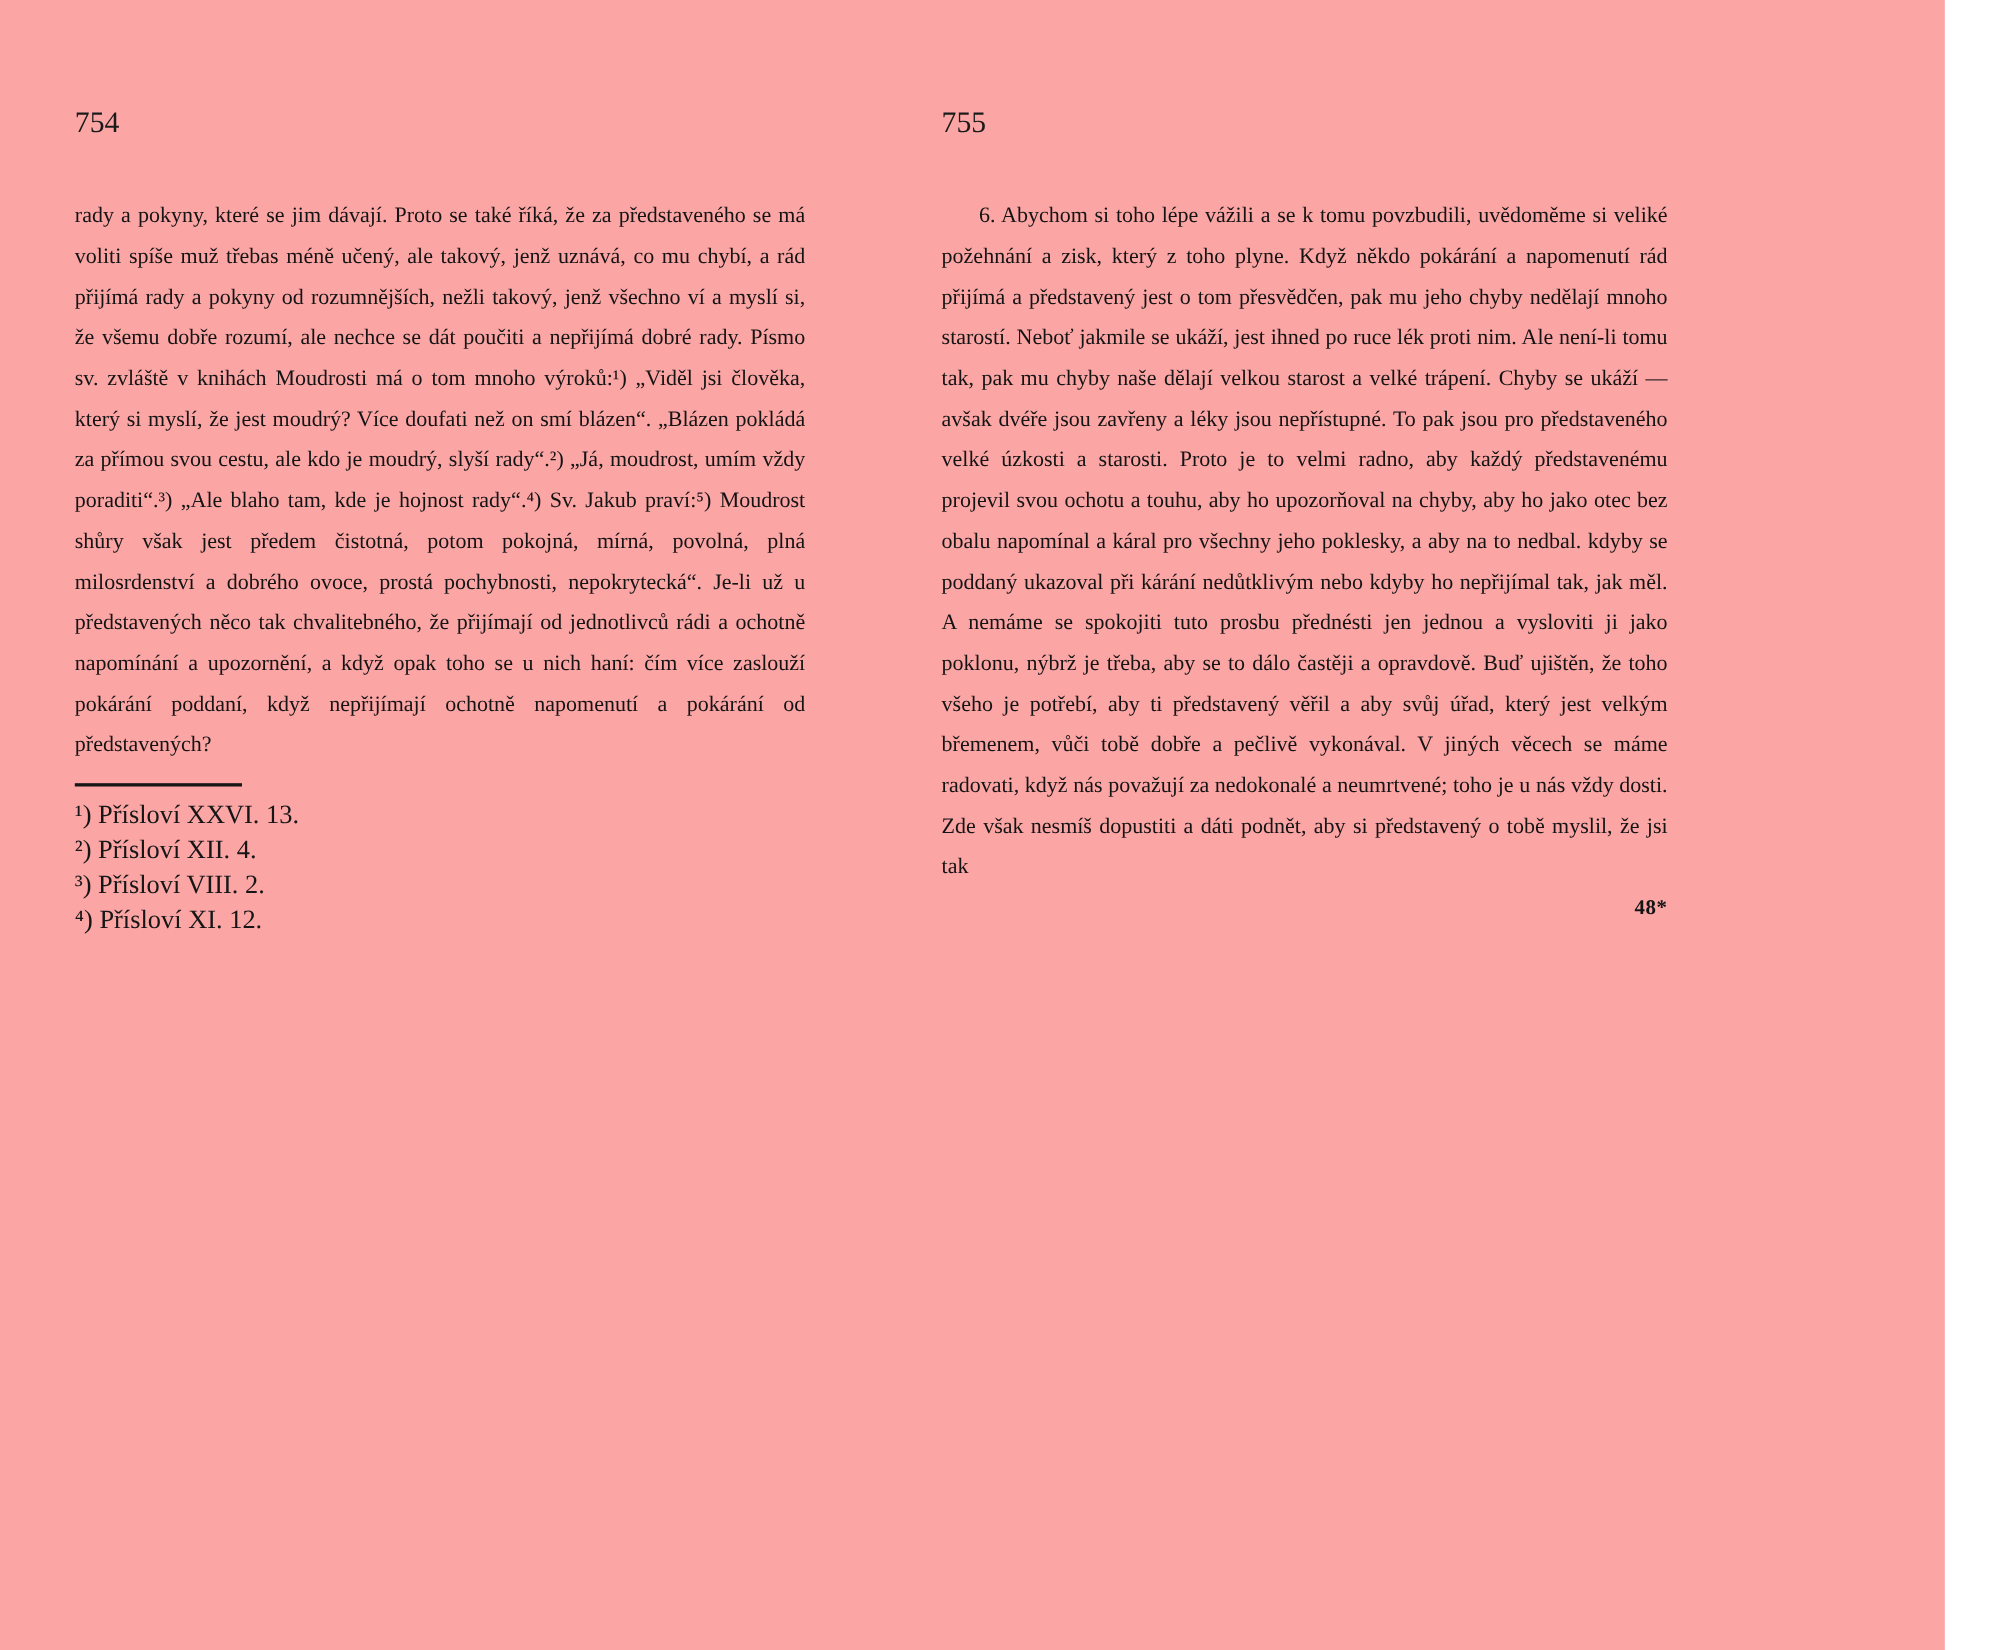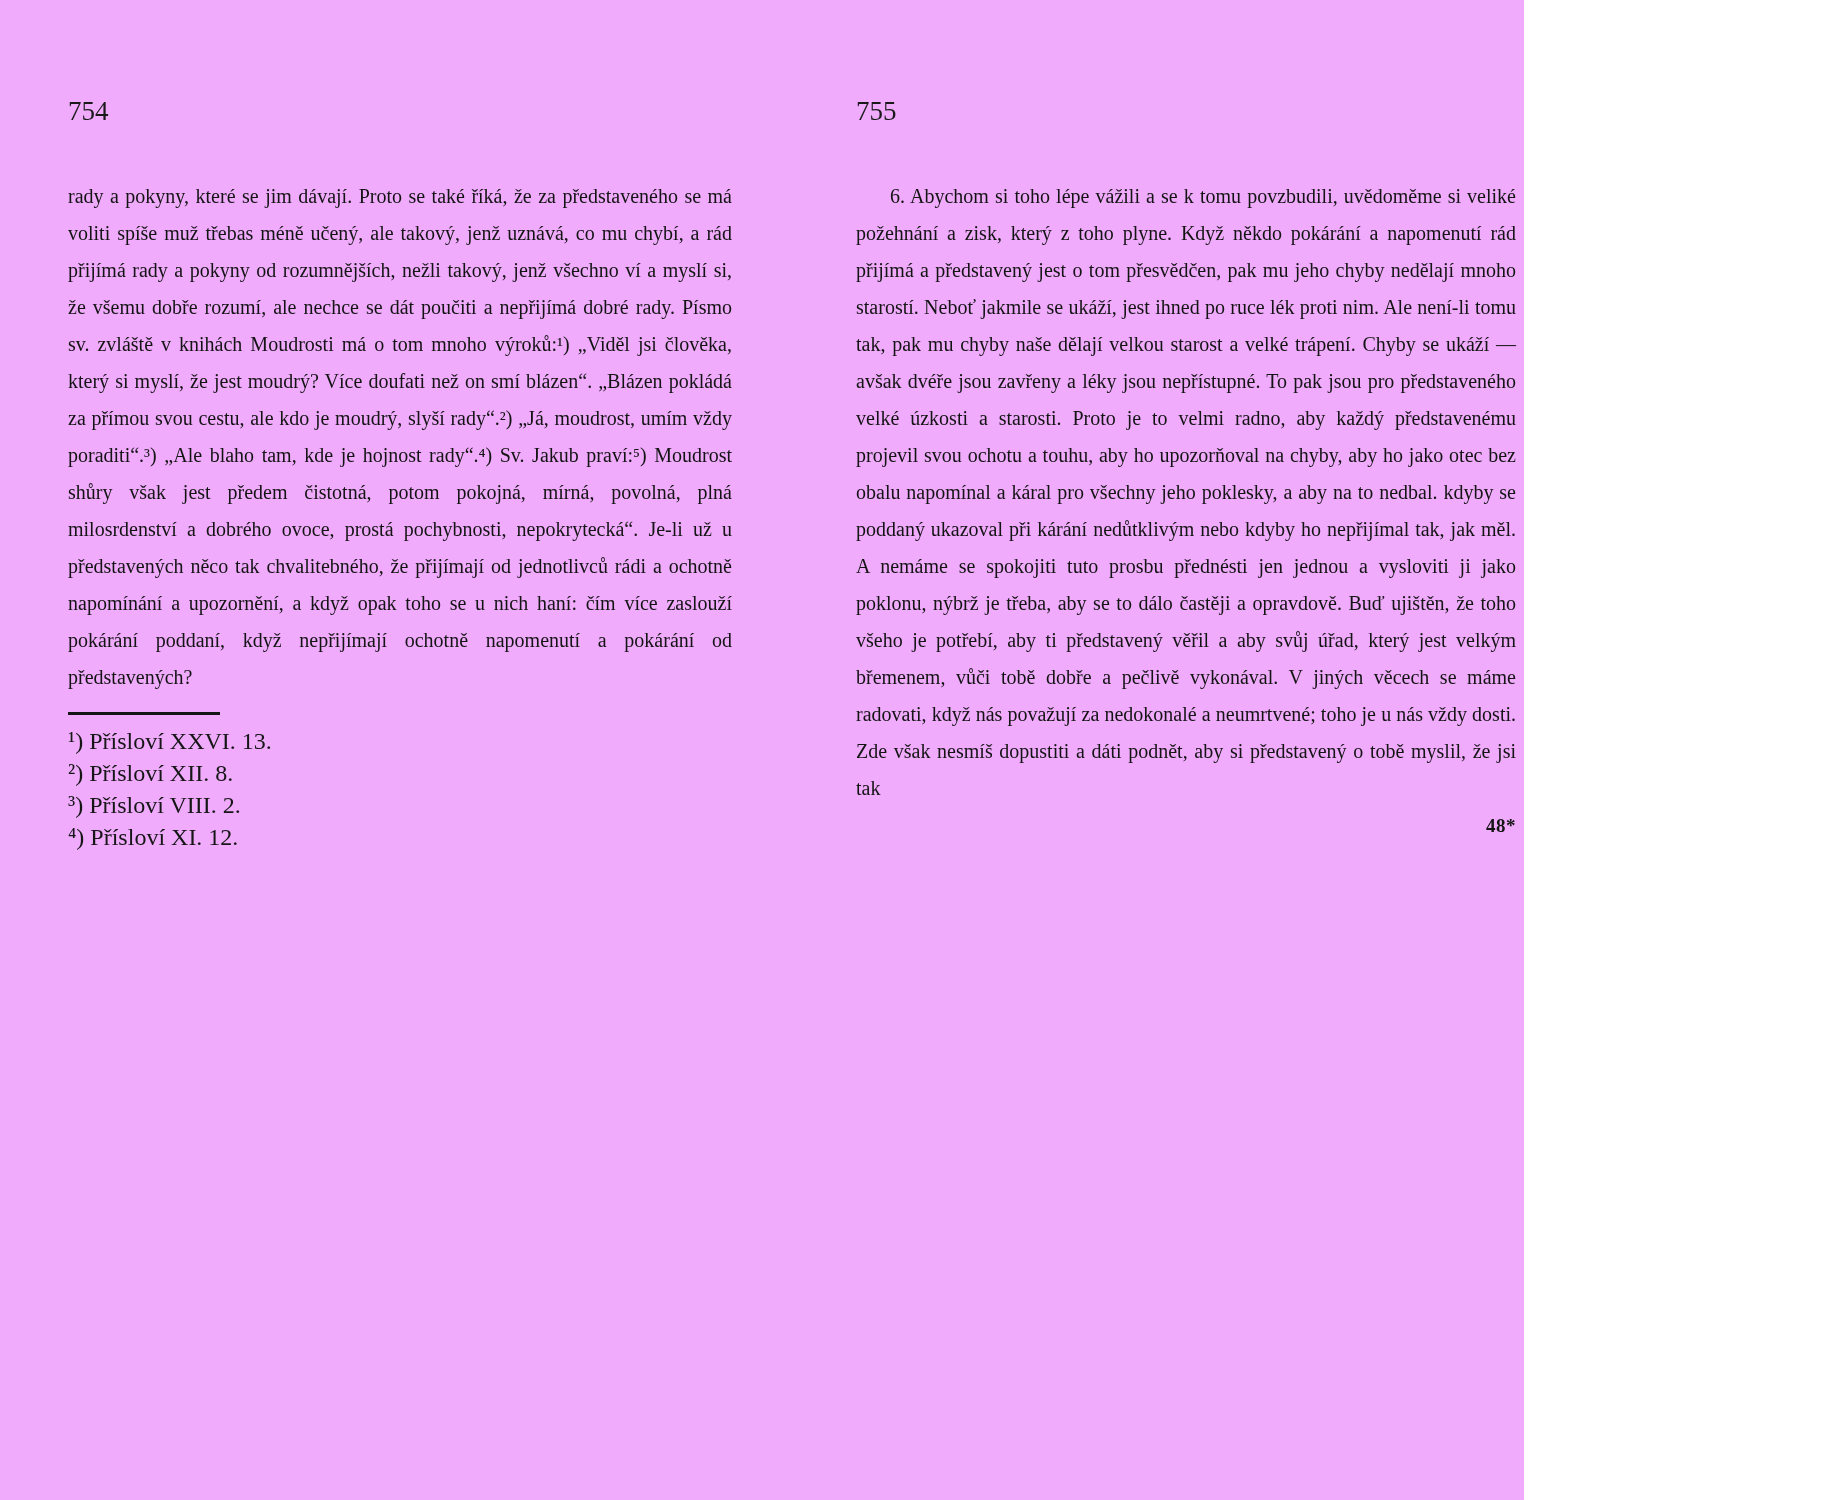--- a/index.html
+++ b/index.html
@@ -9,23 +9,23 @@
   body {
     width: 1824px;
     height: 1500px;
     background: #ffffff;
     color: #151515;
     font-family: "Liberation Serif", "DejaVu Serif", serif;
     overflow: hidden;
   }
   .spread {
     position: relative;
-    width: 1524px;
+    width: 1768px;
     height: 1500px;
-    background: #f0abfc;
+    background: #fca5a5;
   }
   .col {
     position: absolute;
     top: 96px;
   }
   .col.left  { left: 68px;  width: 664px; }
   .col.right { left: 856px; width: 660px; }
 
   .pagenum {
     font-size: 27px;
@@ -69,21 +69,21 @@
 <body>
 
 <div class="spread">
 
   <div class="col left">
     <div class="pagenum">754</div>
     <p class="bodytext">rady a pokyny, které se jim dávají. Proto se také říká, že za představeného se má voliti spíše muž třebas méně učený, ale takový, jenž uznává, co mu chybí, a rád přijímá rady a pokyny od rozumnějších, nežli takový, jenž všechno ví a myslí si, že všemu dobře rozumí, ale nechce se dát poučiti a nepřijímá dobré rady. Písmo sv. zvláště v knihách Moudrosti má o tom mnoho výroků:¹) „Viděl jsi člověka, který si myslí, že jest moudrý? Více doufati než on smí blázen“. „Blázen pokládá za přímou svou cestu, ale kdo je moudrý, slyší rady“.²) „Já, moudrost, umím vždy poraditi“.³) „Ale blaho tam, kde je hojnost rady“.⁴) Sv. Jakub praví:⁵) Moudrost shůry však jest předem čistotná, potom pokojná, mírná, povolná, plná milosrdenství a dobrého ovoce, prostá pochybnosti, nepokrytecká“. Je-li už u představených něco tak chvalitebného, že přijímají od jednotlivců rádi a ochotně napomínání a upozornění, a když opak toho se u nich haní: čím více zaslouží pokárání poddaní, když nepřijímají ochotně napomenutí a pokárání od představených?</p>
     <div class="footnote-rule"></div>
     <div class="footnotes">
       <div class="footnote">¹) Přísloví XXVI. 13.</div>
-      <div class="footnote">²) Přísloví XII. 8.</div>
+      <div class="footnote">²) Přísloví XII. 4.</div>
       <div class="footnote">³) Přísloví VIII. 2.</div>
       <div class="footnote">⁴) Přísloví XI. 12.</div>
     </div>
   </div>
 
   <div class="col right">
     <div class="pagenum">755</div>
     <p class="bodytext">6. Abychom si toho lépe vážili a se k tomu povzbudili, uvědoměme si veliké požehnání a zisk, který z toho plyne. Když někdo pokárání a napomenutí rád přijímá a představený jest o tom přesvědčen, pak mu jeho chyby nedělají mnoho starostí. Neboť jakmile se ukáží, jest ihned po ruce lék proti nim. Ale není-li tomu tak, pak mu chyby naše dělají velkou starost a velké trápení. Chyby se ukáží — avšak dvéře jsou zavřeny a léky jsou nepřístupné. To pak jsou pro představeného velké úzkosti a starosti. Proto je to velmi radno, aby každý představenému projevil svou ochotu a touhu, aby ho upozorňoval na chyby, aby ho jako otec bez obalu napomínal a káral pro všechny jeho poklesky, a aby na to nedbal. kdyby se poddaný ukazoval při kárání nedůtklivým nebo kdyby ho nepřijímal tak, jak měl. A nemáme se spokojiti tuto prosbu přednésti jen jednou a vysloviti ji jako poklonu, nýbrž je třeba, aby se to dálo častěji a opravdově. Buď ujištěn, že toho všeho je potřebí, aby ti představený věřil a aby svůj úřad, který jest velkým břemenem, vůči tobě dobře a pečlivě vykonával. V jiných věcech se máme radovati, když nás považují za nedokonalé a neumrtvené; toho je u nás vždy dosti. Zde však nesmíš dopustiti a dáti podnět, aby si představený o tobě myslil, že jsi tak</p>
     <div class="signature">48*</div>
   </div>

